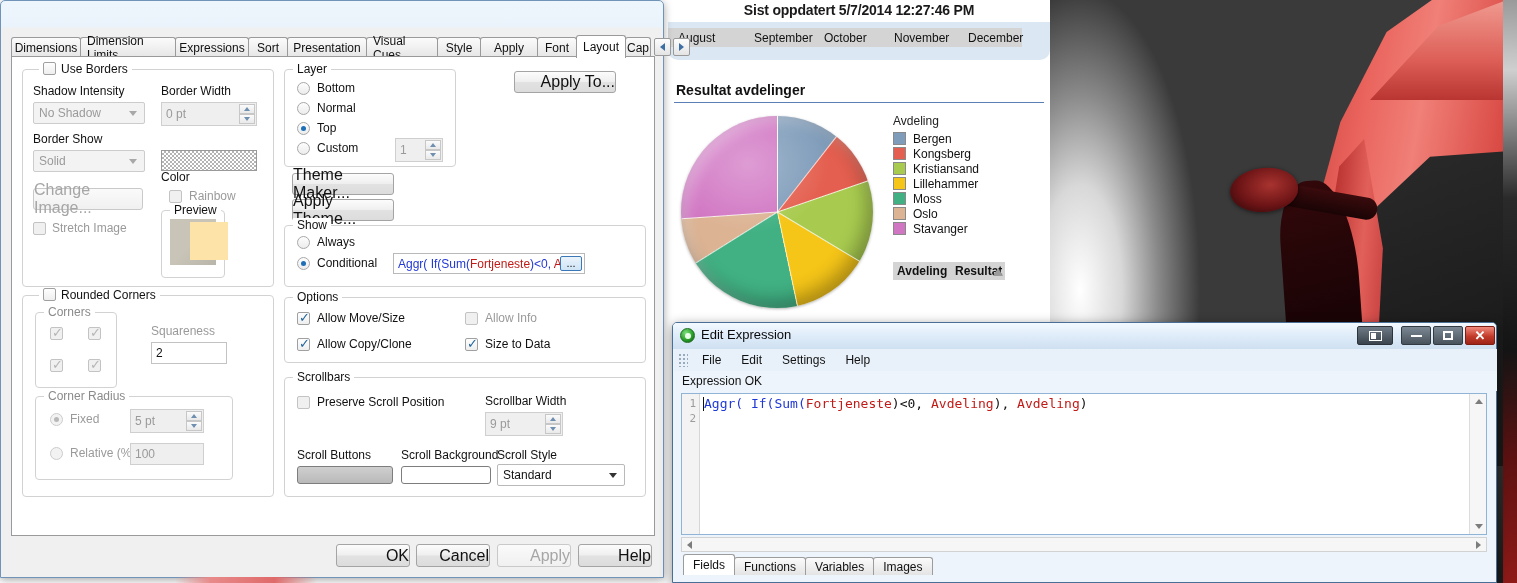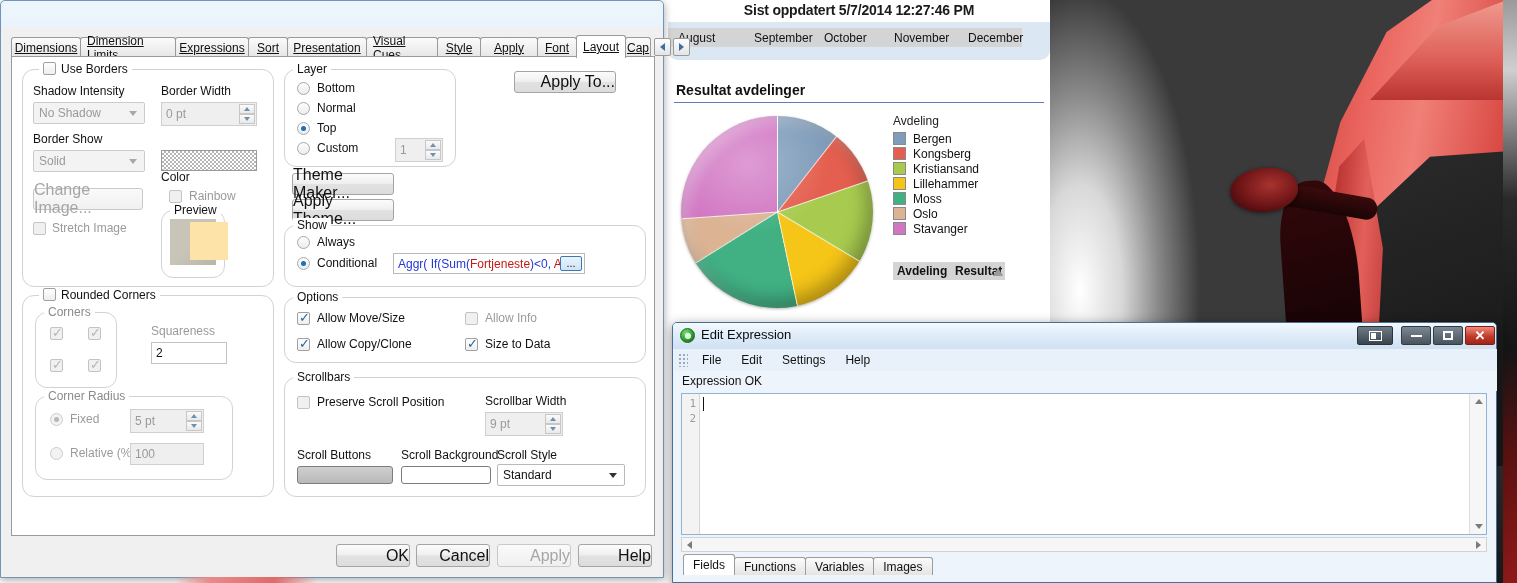--- a/index.html
+++ b/index.html
@@ -181,42 +181,42 @@
   
   #cp-tabstrip {
     position: absolute; left: 10px; top: 34px; width: 644px; height: 22px;
   }
   .cp-tab {
     position: absolute; top: 2px; height: 20px;
     background: linear-gradient(180deg,#fbfbfb,#e6e6e6);
     border: 1px solid #9a9a9a; border-bottom: none;
     border-radius: 3px 3px 0 0;
     display: flex; align-items: center; justify-content: center;
-    font-size: 12px; color: #111; padding: 0 6px; text-decoration: underline;
+    font-size: 12px; color: #111; padding: 0 6px;
   }
   .cp-tab.active {
     top: 0; height: 23px; background: #ffffff; border-color: #9a9a9a; z-index: 3;
     font-weight: normal;
   }
   .arrbtn {
     position: absolute; top: 3px; width: 17px; height: 18px;
     background: linear-gradient(180deg,#fdfdfd,#e4e4e4);
     border: 1px solid #9a9a9a; border-radius: 2px;
     display:flex; align-items:center; justify-content:center;
   }
   .arr-l { width:0;height:0;border-top:4px solid transparent;border-bottom:4px solid transparent;border-right:5px solid #3d6fa5; }
   .arr-r { width:0;height:0;border-top:4px solid transparent;border-bottom:4px solid transparent;border-left:5px solid #3d6fa5; }
 
   #cp-page {
     position: absolute; left: 10px; top: 55px; width: 644px; height: 480px;
     background: #ffffff; border: 1px solid #9a9a9a;
   }
 
   
-  .gbox { position: absolute; border: 1px solid #d2d2d2; border-radius: 12px; text-decoration: underline; }
+  .gbox { position: absolute; border: 1px solid #d2d2d2; border-radius: 4px; text-decoration: underline; }
   .gtitle {
     position: absolute; top: -8px; left: 8px; background: #ffffff;
     padding: 0 4px; font-size: 12px; color: #111;
   }
   .gtitle.dim { color: #8b8b8b; }
   .lbl { position: absolute; font-size: 12px; color: #111; white-space: nowrap; }
   .lbl.dis { color: #9a9a9a; }
 
   .tbox {
     position: absolute; background: #fff; border: 1px solid #c3c3c3;
@@ -837,20 +837,21 @@
     </div>
 
     <div id="ee-status">Expression OK</div>
 
     <div id="ee-editor">
       <div id="ee-gutter">
           <div>1</div>
           <div>2</div>
         </div>
       <div id="ee-caret"></div>
+      <div id="ee-code"><span class="syn-fn">Aggr(</span><span class="syn-op"> </span><span class="syn-fn">If(</span><span class="syn-fn">Sum(</span><span class="syn-fld">Fortjeneste</span><span class="syn-op">)&lt;0, </span><span class="syn-fld">Avdeling</span><span class="syn-op">), </span><span class="syn-fld">Avdeling</span><span class="syn-op">)</span></div>
       <div id="ee-vscroll">
         <div class="vsb vsb-up">
             <i class="tri-u"></i>
           </div>
         <div class="vsb vsb-dn">
             <i class="tri-d"></i>
           </div>
       </div>
     </div>
 

